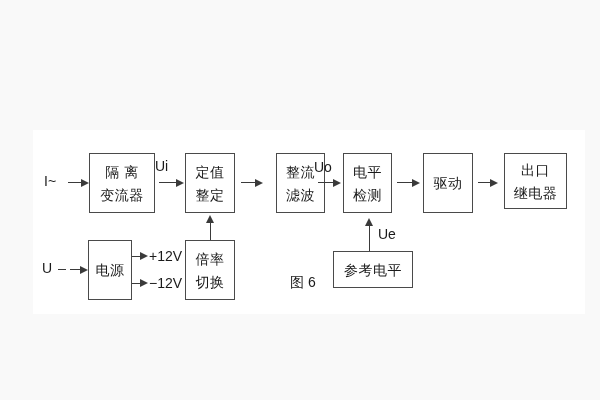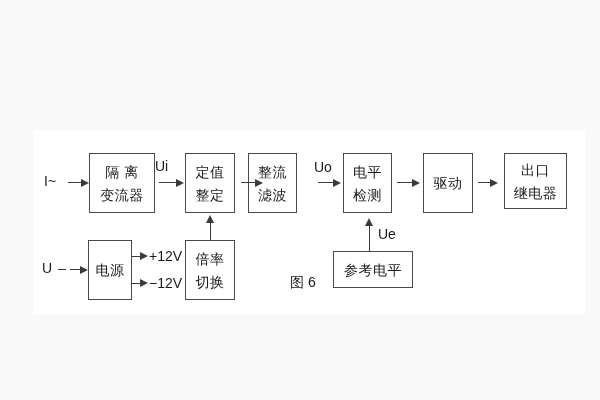--- a/index.html
+++ b/index.html
@@ -56,21 +56,21 @@
   <div class="photo"></div>
 
   <div class="box" style="left:89px;top:121px;width:66px;height:60px">
     <span class="bl">隔 离</span>
     <span class="bl">变流器</span>
   </div>
   <div class="box" style="left:185px;top:121px;width:50px;height:60px">
     <span class="bl">定值</span>
     <span class="bl">整定</span>
   </div>
-  <div class="box" style="left:248px;top:121px;width:49px;height:60px">
+  <div class="box" style="left:276px;top:121px;width:49px;height:60px">
     <span class="bl">整流</span>
     <span class="bl">滤波</span>
   </div>
   <div class="box" style="left:343px;top:121px;width:49px;height:60px">
     <span class="bl">电平</span>
     <span class="bl">检测</span>
   </div>
   <div class="box" style="left:423px;top:121px;width:50px;height:60px">
     <span class="bl">驱动</span>
   </div>

